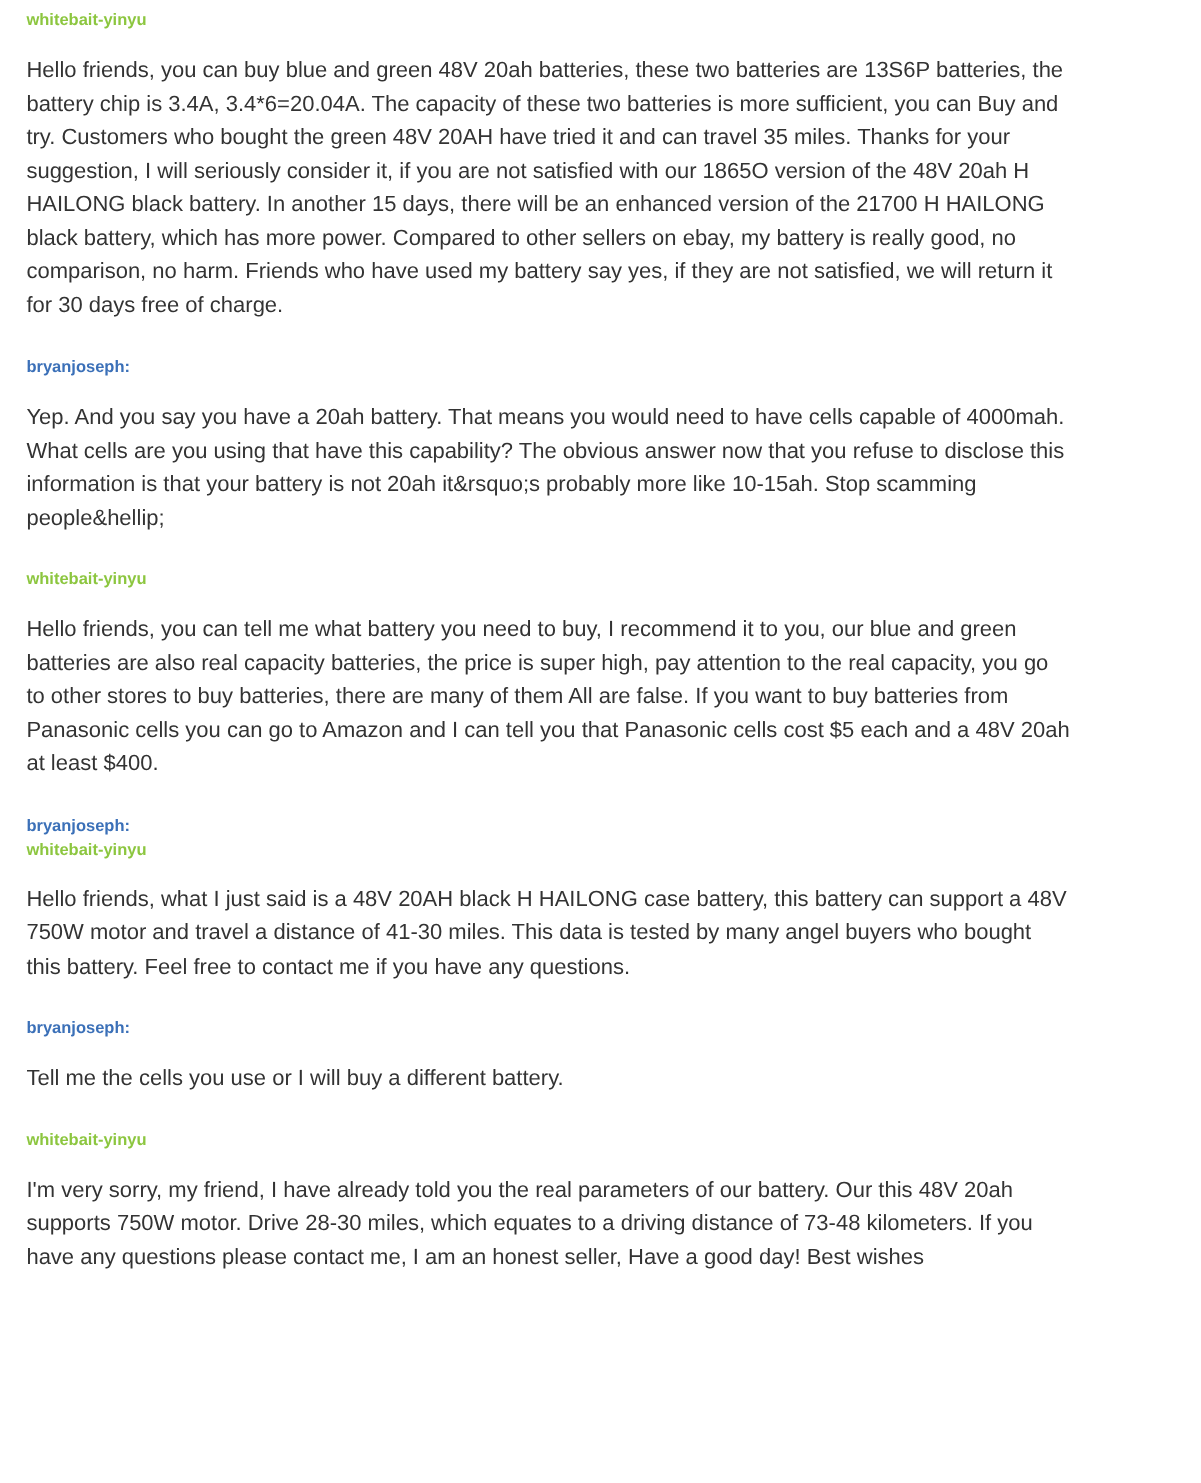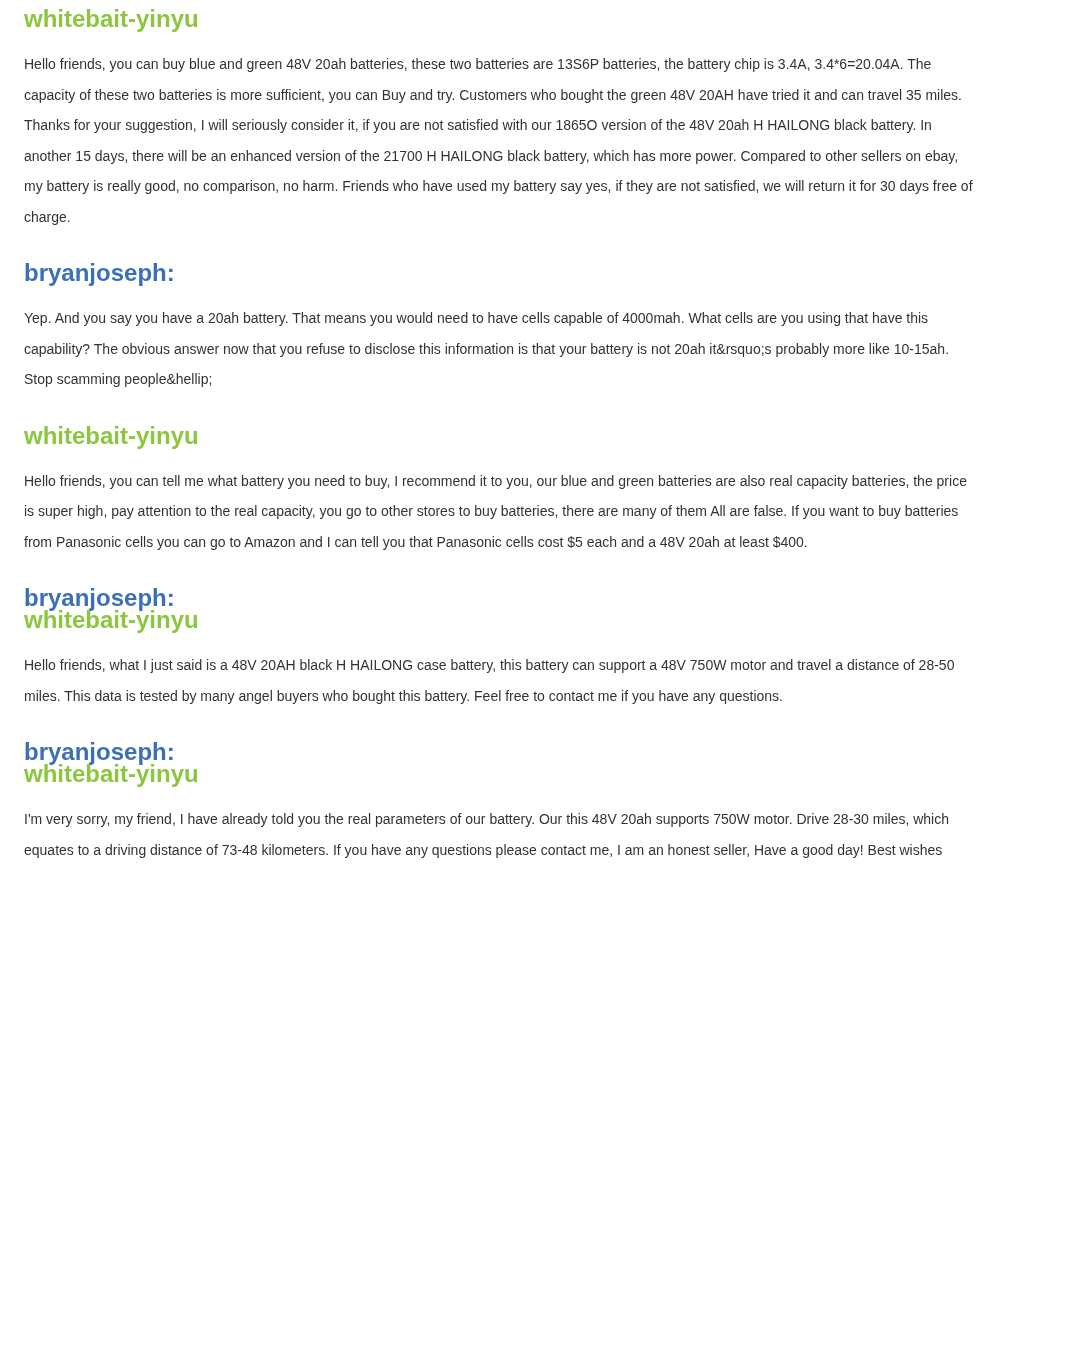--- a/index.html
+++ b/index.html
@@ -15,30 +15,30 @@
     background: var(--bg);
     font-family: "Liberation Sans", "DejaVu Sans", sans-serif;
   }
   .thread {
     width: 986px;          
     padding: 8px 0 20px 24px;
   }
   .message { margin: 0; }
   .author {
     margin: 0;
-    font-size: 24px;
+    font-size: 15px;
     line-height: 22px;
     font-weight: 700;
     letter-spacing: 0;
   }
   .author.seller { color: var(--seller-color); }
   .author.buyer  { color: var(--buyer-color); margin-top: 28px; }
   .body-text {
     margin: 19px 12px 30px 0;
-    font-size: 14px;
+    font-size: 20px;
     line-height: 30.5px;
     color: var(--text-color);
     word-wrap: break-word;
   }
   .message:last-child .body-text { margin-bottom: 0; }
 </style>
 </head>
 <body>
 
 <div class="thread">
@@ -57,25 +57,26 @@
     <h3 class="author seller">whitebait-yinyu</h3>
     <p class="body-text">Hello friends, you can tell me what battery you need to buy, I recommend it to you, our blue and green batteries are also real capacity batteries, the price is super high, pay attention to the real capacity, you go to other stores to buy batteries, there are many of them All are false. If you want to buy batteries from Panasonic cells you can go to Amazon and I can tell you that Panasonic cells cost $5 each and a 48V 20ah at least $400.</p>
   </section>
 
   <section class="message">
     <h3 class="author buyer">bryanjoseph:</h3>
   </section>
 
   <section class="message">
     <h3 class="author seller">whitebait-yinyu</h3>
-    <p class="body-text">Hello friends, what I just said is a 48V 20AH black H HAILONG case battery, this battery can support a 48V 750W motor and travel a distance of 28-50 miles. This data is tested by many angel buyers who bought this battery. Feel free to contact me if you have any questions.</p>
+    <p class="body-text">Hello friends, what I just said is a 48V 20AH black H HAILONG case battery, this battery can support a 48V 750W motor and travel a distance of 41-30 miles. This data is tested by many angel buyers who bought this battery. Feel free to contact me if you have any questions.</p>
   </section>
 
   <section class="message">
     <h3 class="author buyer">bryanjoseph:</h3>
+    <p class="body-text">Tell me the cells you use or I will buy a different battery.</p>
   </section>
 
   <section class="message">
     <h3 class="author seller">whitebait-yinyu</h3>
     <p class="body-text">I'm very sorry, my friend, I have already told you the real parameters of our battery. Our this 48V 20ah supports 750W motor. Drive 28-30 miles, which equates to a driving distance of 73-48 kilometers. If you have any questions please contact me, I am an honest seller, Have a good day! Best wishes</p>
   </section>
 
 </div>
 
 </body></html>

